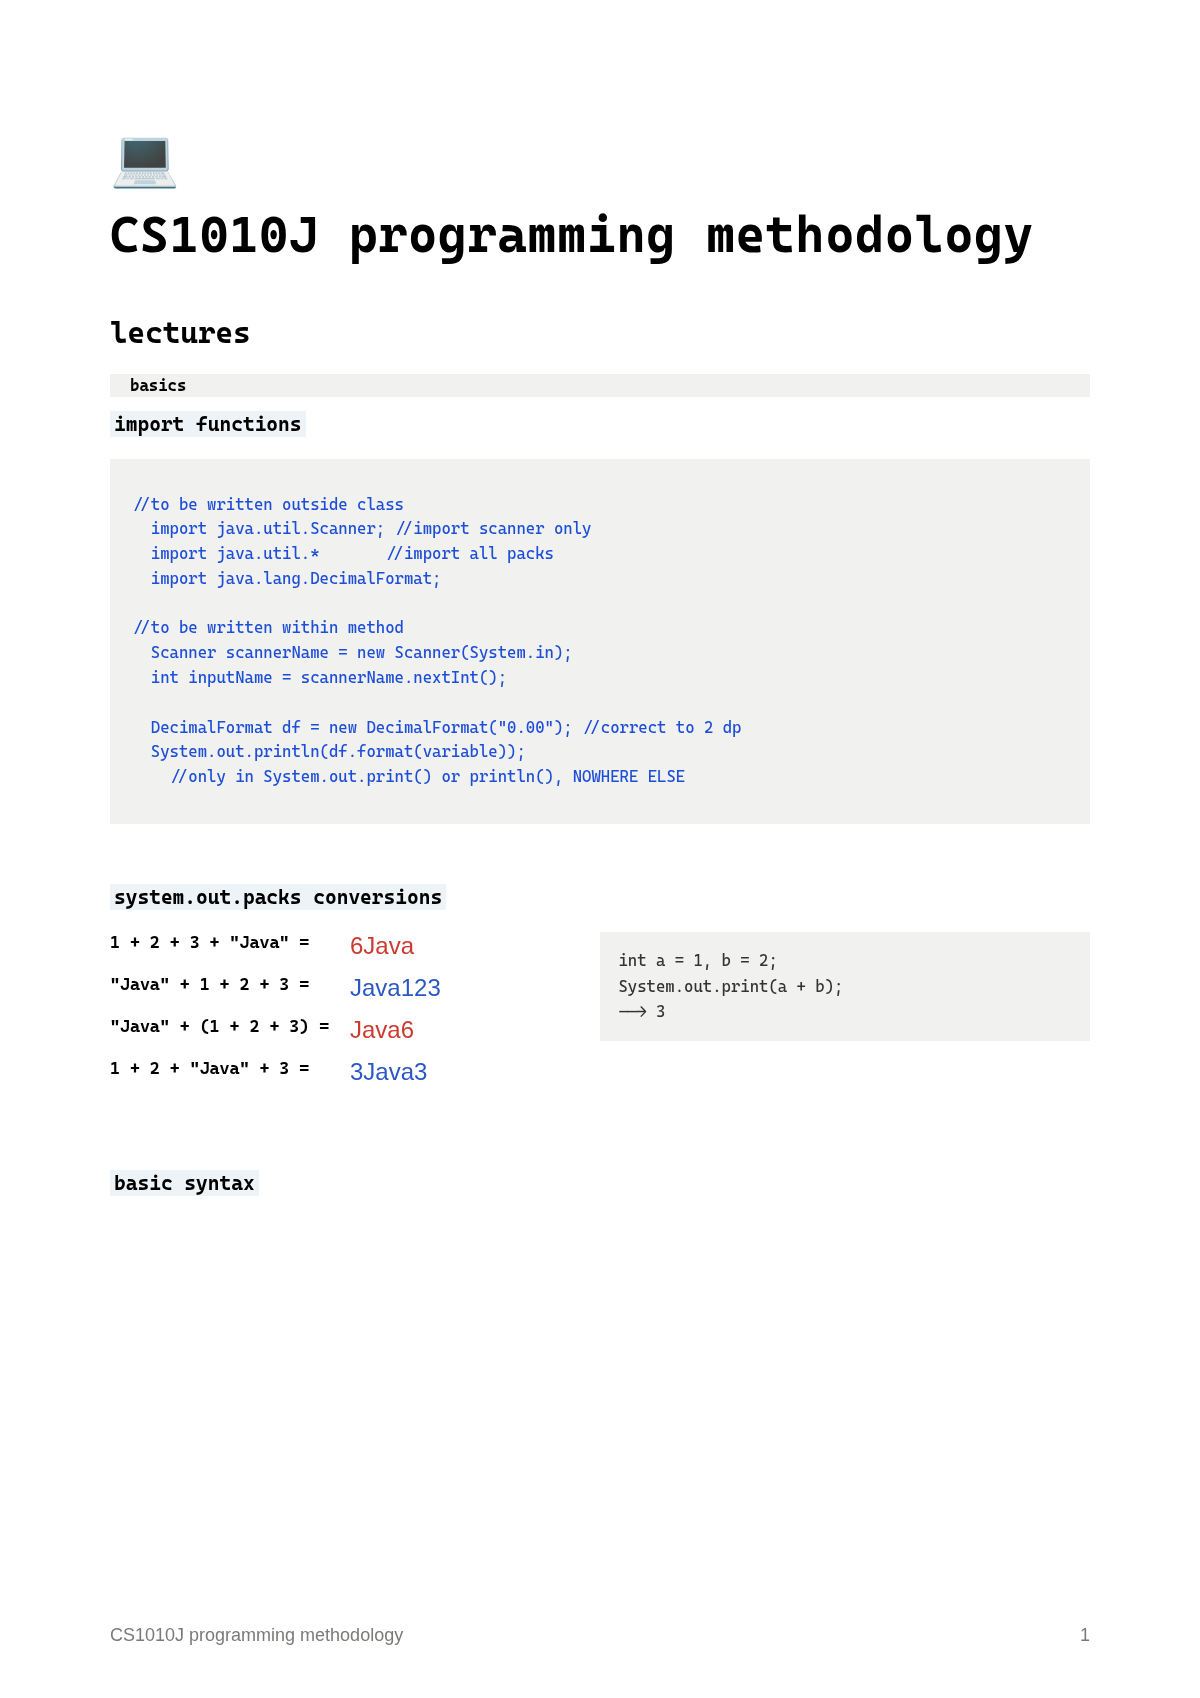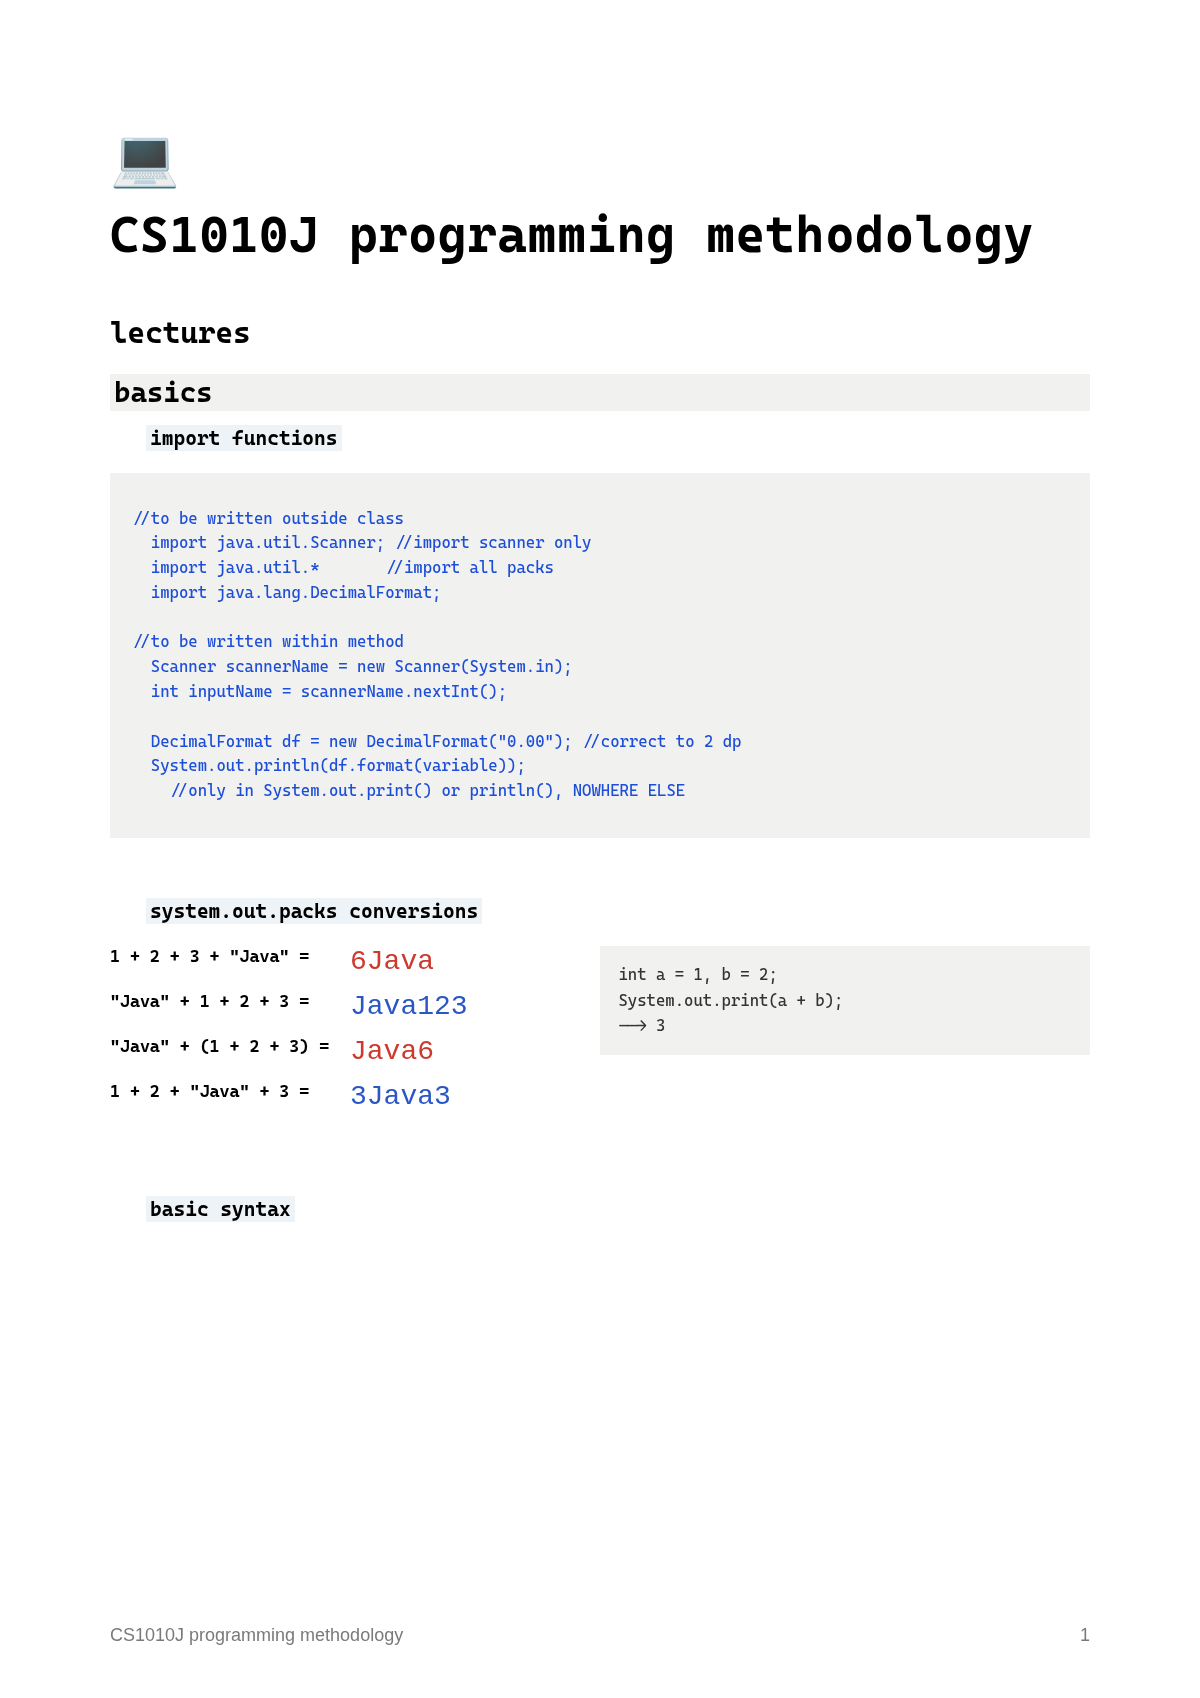--- a/index.html
+++ b/index.html
@@ -31,36 +31,35 @@
       letter-spacing: 0.5px;
     }
     .h2 {
       font-family: ui-monospace, 'SF Mono', 'Monaco', 'Cascadia Code', 'Roboto Mono', Consolas, 'Courier New', monospace;
       font-size: 30px;
       font-weight: 700;
       margin-bottom: 24px;
     }
     .h3 {
       font-family: ui-monospace, 'SF Mono', 'Monaco', 'Cascadia Code', 'Roboto Mono', Consolas, 'Courier New', monospace;
-      font-size: 28px;
+      font-size: 16px;
       font-weight: 700;
       background: #F1F1EF;
       display: block;
-      padding: 2px 4px;
+      padding: 2px 20px;
       margin-bottom: 14px;
     }
     .h4 {
       font-family: ui-monospace, 'SF Mono', 'Monaco', 'Cascadia Code', 'Roboto Mono', Consolas, 'Courier New', monospace;
       font-size: 20px;
       font-weight: 700;
       display: inline-block;
       background: #EDF3F7;
       padding: 1px 4px;
       margin-bottom: 22px;
-      margin-left: 36px;
     }
     .code-block {
       background: #F1F1EF;
       padding: 34px 22px 34px 22px;
       font-family: ui-monospace, 'SF Mono', 'Monaco', 'Cascadia Code', 'Roboto Mono', Consolas, 'Courier New', monospace;
       font-size: 16px;
       line-height: 1.55;
       white-space: pre;
       color: #1d4ed8;
       margin-bottom: 60px;
@@ -81,22 +80,22 @@
       align-items: flex-start;
       margin-bottom: 14px;
     }
     .conv-expr {
       font-family: ui-monospace, 'SF Mono', 'Monaco', 'Cascadia Code', 'Roboto Mono', Consolas, 'Courier New', monospace;
       font-size: 17px;
       font-weight: 700;
       width: 240px;
     }
     .conv-result {
-      font-family: Liberation Mono, monospace;
-      font-size: 28px;
+      font-family: Liberation Sans, sans-serif;
+      font-size: 24px;
       font-weight: 400;
     }
     .result-red {
       color: #CC3A2F;
     }
     .result-blue {
       color: #2B57C5;
     }
     .small-code {
       background: #F1F1EF;

